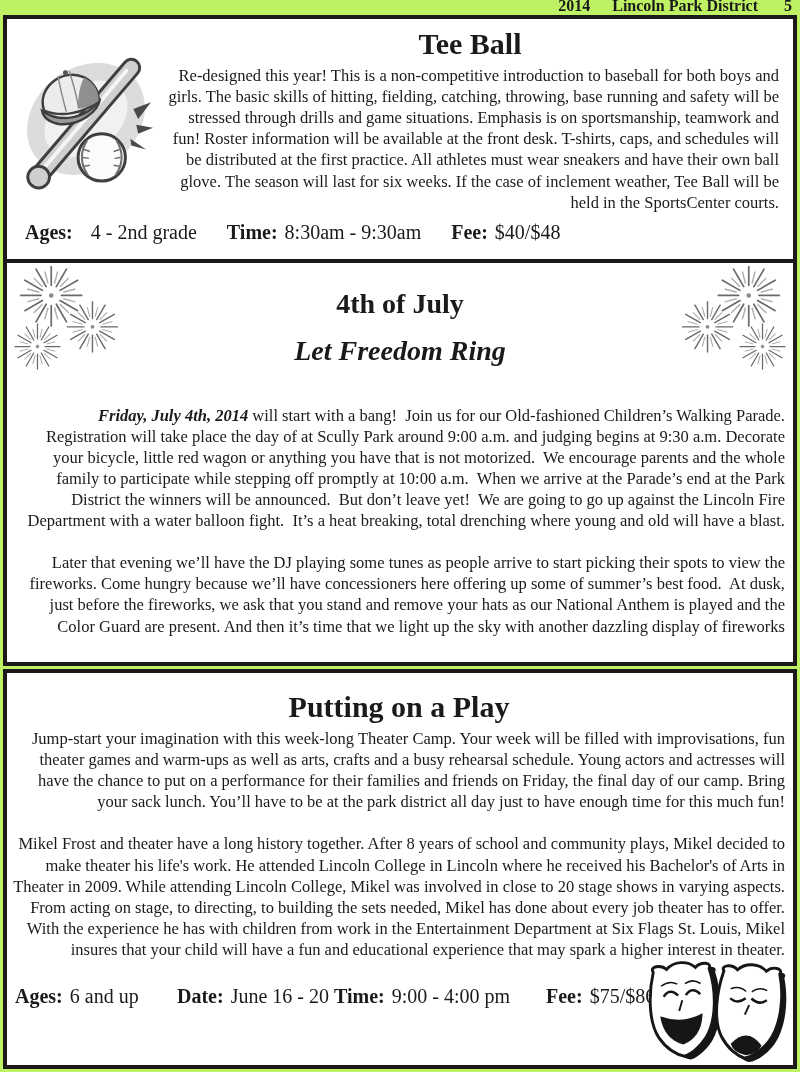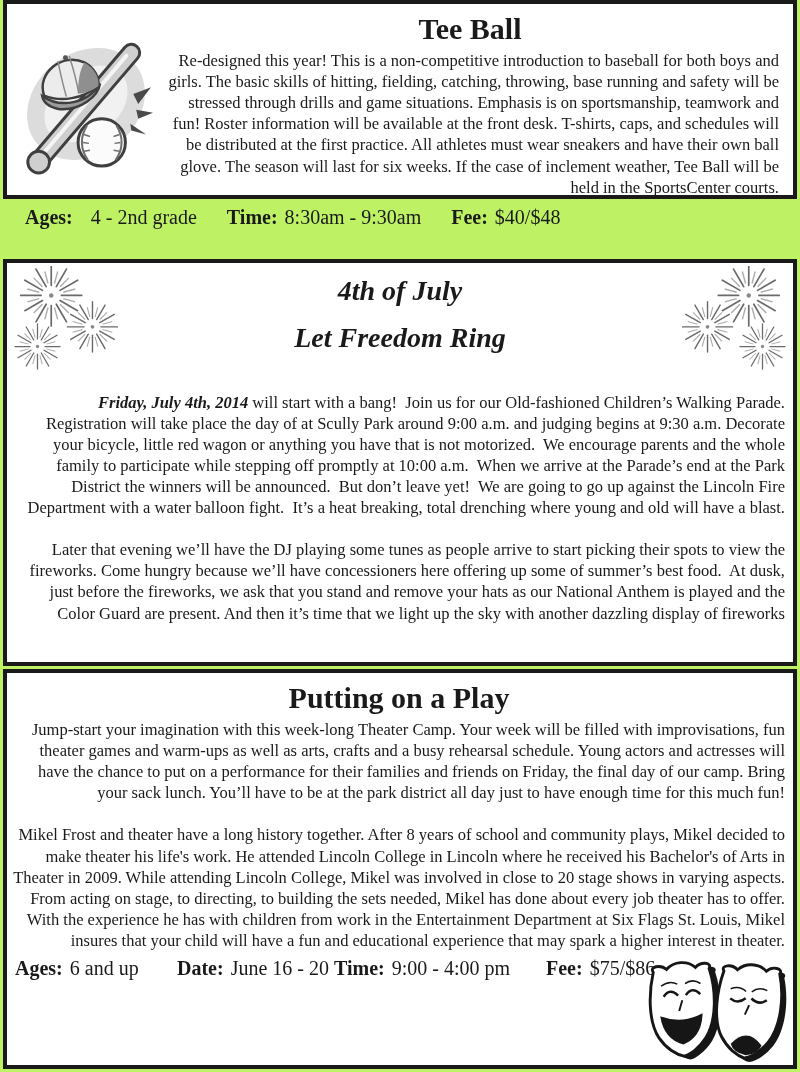--- a/index.html
+++ b/index.html
@@ -19,21 +19,21 @@
   }
   .page-header .hy { margin-right: 22px; }
   .page-header .ht { margin-right: 26px; }
 
   .box {
     position: absolute; left: 3px; right: 3px;
     border: 4px solid #1a1a1a;
     background: #fff;
     box-sizing: border-box;
   }
-  .box-tee  { top: 0;  height: 199px; }
+  .box-tee  { top: 15px;  height: 255px; }
   .box-july { top: 259px; height: 407px; }
   .box-play { top: 669px; height: 400px; }
 
   .title {
     margin: 0; text-align: center;
     font-size: 30px; font-weight: bold; line-height: 1.1;
   }
   .subtitle {
     margin: 16px 0 0 0; text-align: center;
     font-size: 28px; font-weight: bold; font-style: italic; line-height: 1.1;
@@ -57,31 +57,31 @@
   .tee-details { margin: 8px 0 0 10px; gap: 30px; }
   .detail b { font-weight: bold; }
   .detail .dv { margin-left: 7px; }
   .tee-details .detail:first-child .dv { margin-left: 18px; }
 
   
   .box-july { padding: 10px 6px 0 6px; }
   .fw { position: absolute; top: 3px; width: 108px; height: 108px; }
   .fw-left  { left: 3px; }
   .fw-right { right: 3px; transform: scaleX(-1); }
-  .box-july .title { font-size: 28px; margin-top: 3px; font-style: italic; }
+  .box-july .title { font-size: 28px; margin-top: 16px; }
   .j4-p1 { margin: 38px 2px 0 2px; }
   .j4-p2 { margin: 21px 2px 0 2px; }
 
   
   .box-play { padding: 7px 8px 0 6px; }
-  .box-play .title { font-size: 30px; margin-top: 1px; }
+  .box-play .title { font-size: 30px; margin-top: 10px; }
   .play-p1 { margin: 5px 0 0 0; }
   .play-p2 { margin: 21px 0 0 0; }
   .masks { position: absolute; right: 4px; bottom: 2px; width: 148px; height: 108px; }
-  .play-details { margin: 6px 0 0 2px; gap: 0; }
+  .play-details { margin: 25px 0 0 2px; gap: 0; }
   .play-details .detail:nth-child(1) { width: 162px; }
   .play-details .detail:nth-child(2) { width: 157px; }
   .play-details .detail:nth-child(3) { width: 212px; }
   .location-row { margin: 1px 0 0 2px; font-size: 17px; }
   .location-row .dv { margin-left: 7px; }
 </style>
 </head>
 <body>
 
 <div class="page">

